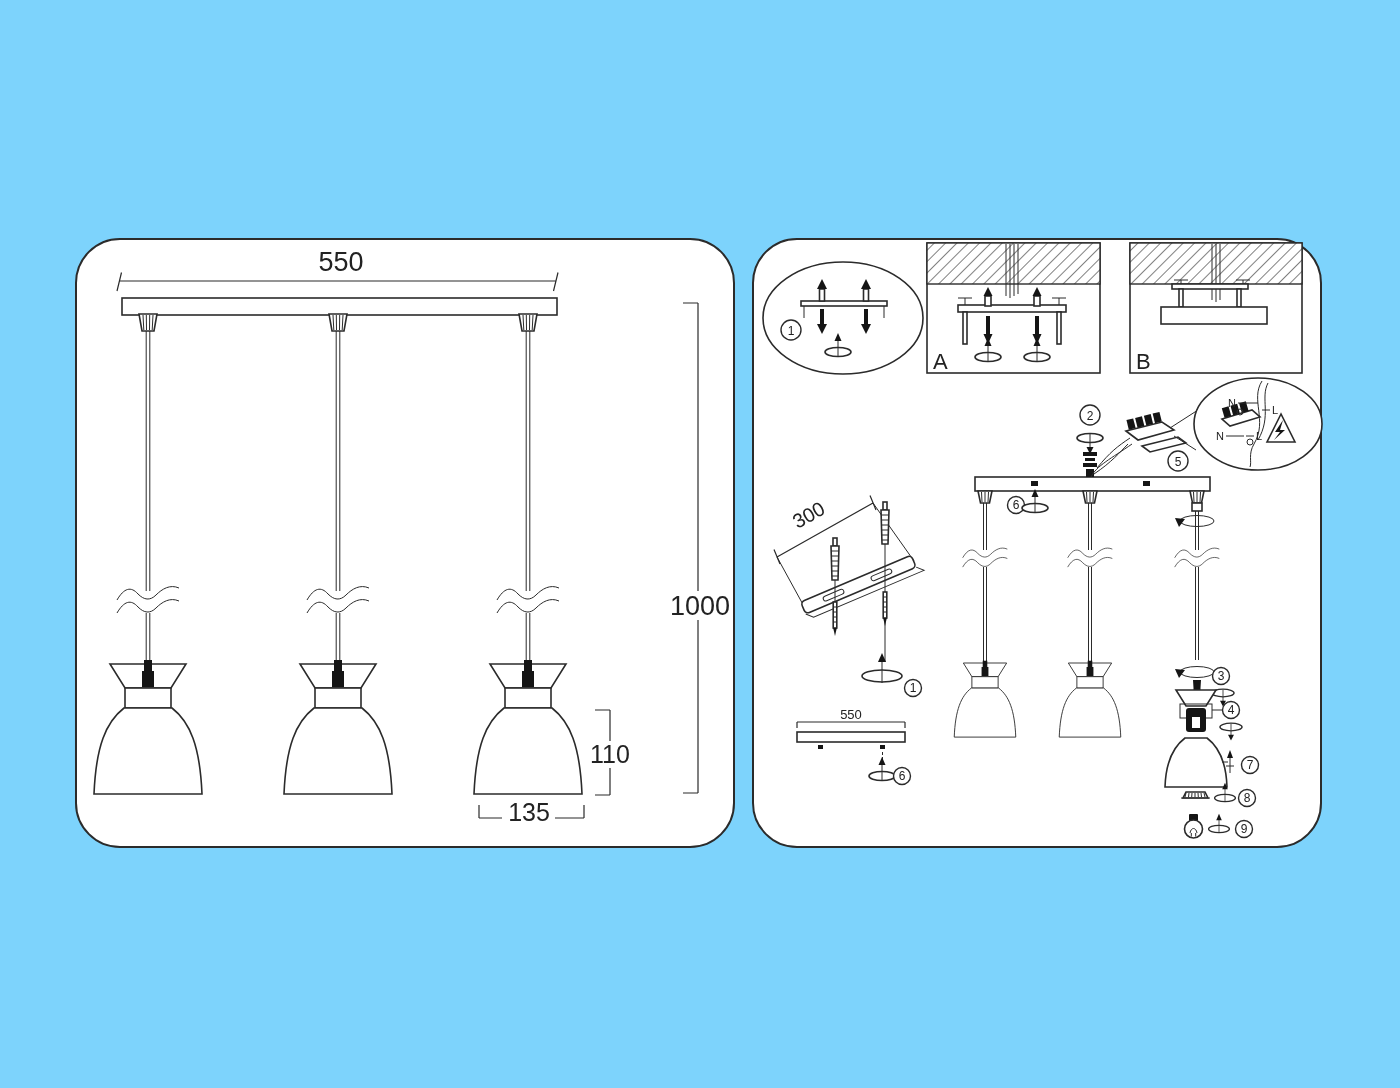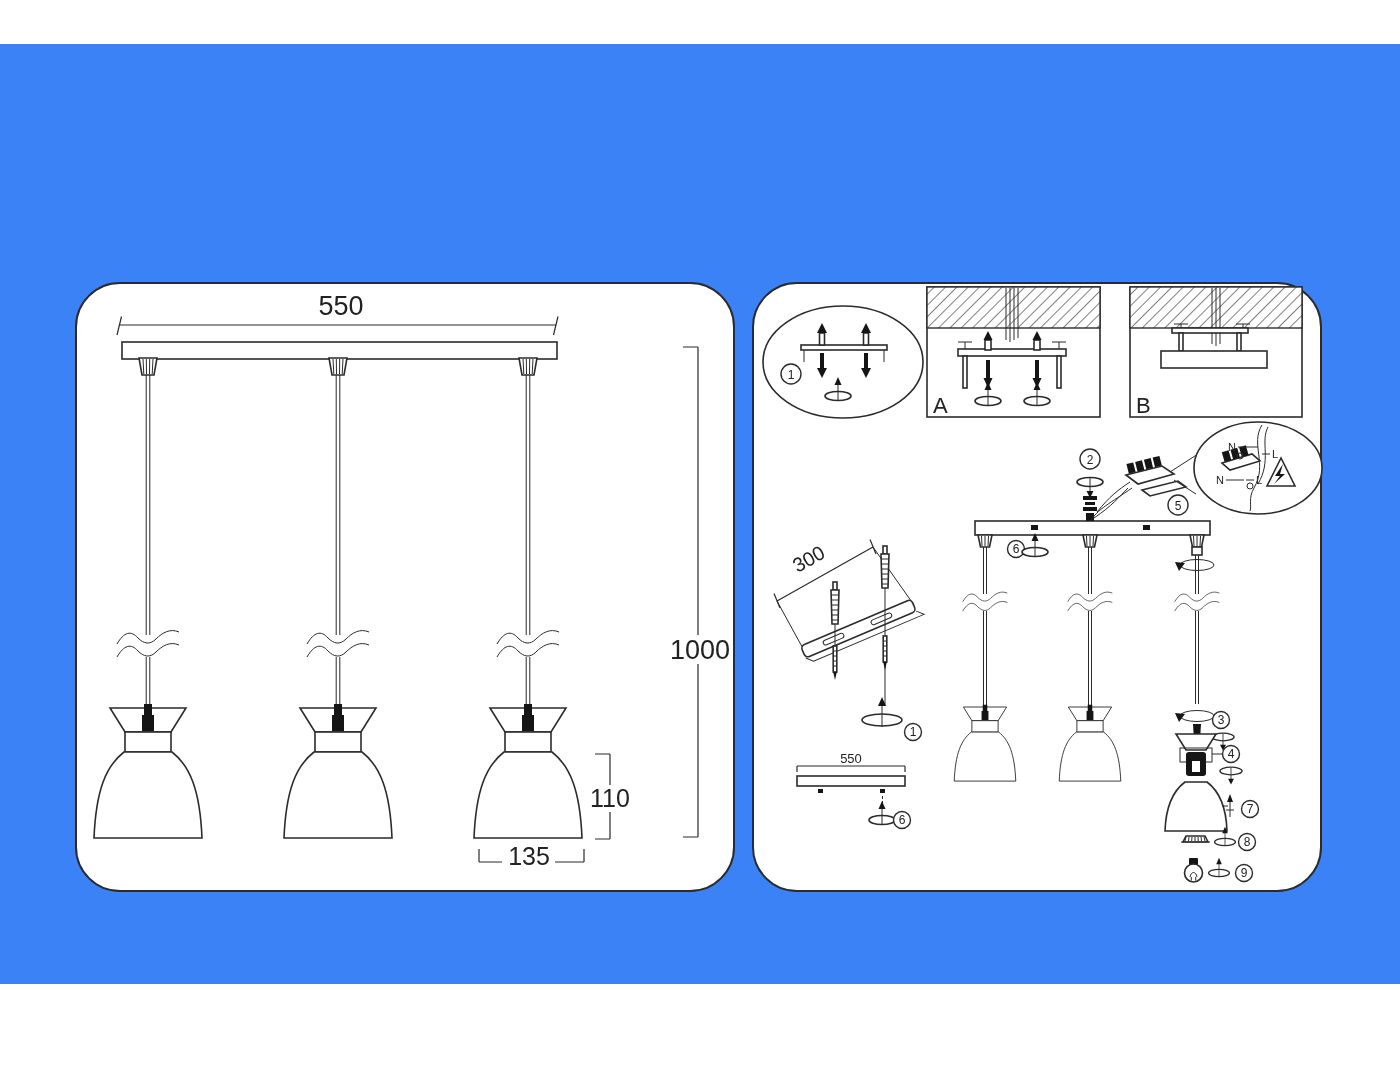--- a/index.html
+++ b/index.html
@@ -1,16 +1,16 @@
 <!DOCTYPE html>
 <html><head>
 <meta charset="utf-8">
 <style>
   html,body{margin:0;padding:0;background:#ffffff;}
-  .stage{position:relative;width:1400px;height:940px;background:#3b82f6;overflow:hidden;margin-top:44px;}
+  .stage{position:relative;width:1400px;height:1088px;background:#7dd3fc;overflow:hidden;}
   svg{display:block;}
   svg text{font-family:"Liberation Sans",sans-serif;fill:#222;}
   .panel{fill:#fff;stroke:#2b2b2b;stroke-width:2;}
   .lnf{stroke:#2b2b2b;stroke-width:1.6;fill:#fff;}
   .thin{stroke:#2b2b2b;stroke-width:1;fill:none;}
   .dim{stroke:#2b2b2b;stroke-width:1.2;fill:none;}
   .blk{fill:#151515;stroke:none;}
   .callout circle{fill:#fff;stroke:#2b2b2b;stroke-width:1.4;}
   .callout text{font-size:12px;}
   .dimtext{fill:#222;}

